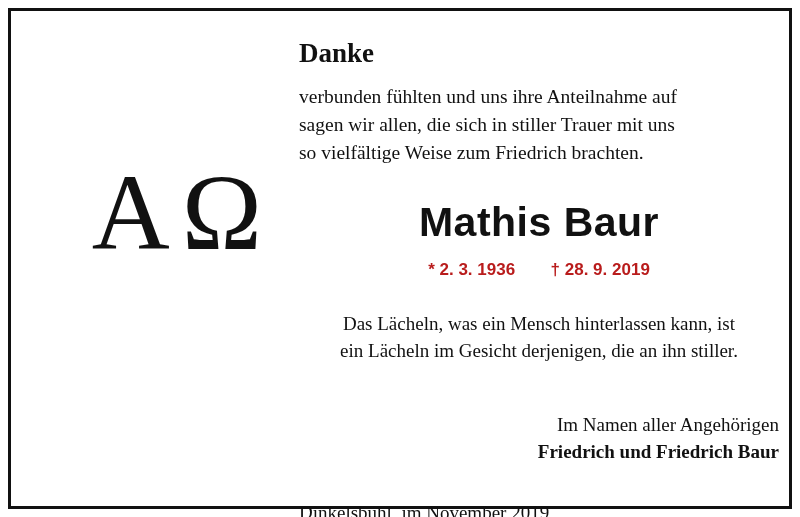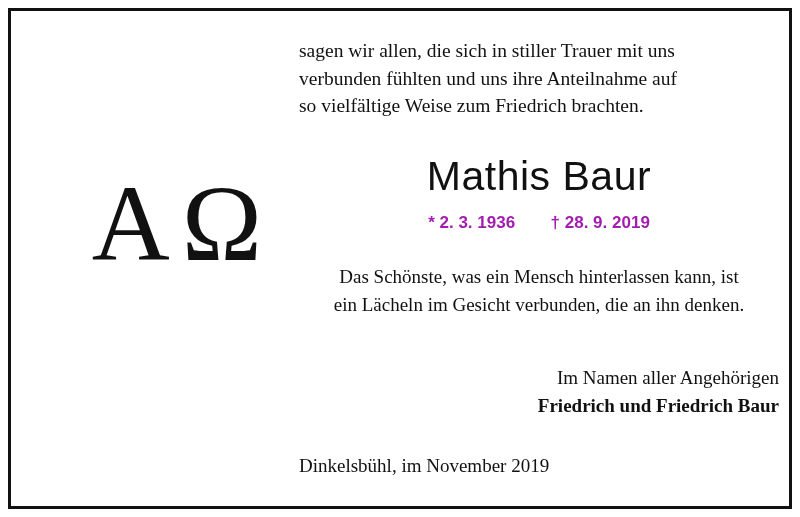--- a/index.html
+++ b/index.html
@@ -28,21 +28,21 @@
     box-sizing: border-box;
   }
   .inner {
     position: absolute;
     left: 0; top: 0; right: 0; bottom: 0;
   }
   
   .symbol {
     position: absolute;
     left: 52px;
-    top: 159px;
+    top: 148px;
     width: 240px;
     text-align: center;
     font-family: "Liberation Serif", serif;
     font-size: 108px;
     line-height: 1.0;
     letter-spacing: 12px;
     color: #111111;
   }
   
   .content {
@@ -63,33 +63,33 @@
     font-family: "Liberation Serif", serif;
     font-size: 19.5px;
     line-height: 1.42;
     color: #111111;
     margin: 0;
   }
   .intro div { white-space: nowrap; }
   .name {
     text-align: center;
     font-family: "Liberation Sans", sans-serif;
-    font-weight: normal;
+    font-weight: bold;
     font-size: 41px;
     line-height: 1.1;
     color: #111111;
     margin: 34px 0 0 0;
     letter-spacing: 0.5px;
   }
   .dates {
     text-align: center;
     font-family: "Liberation Sans", sans-serif;
     font-weight: bold;
     font-size: 17px;
-    color: #a21caf;
+    color: #b91c1c;
     margin: 14px 0 0 0;
   }
   .dates .sep {
     display: inline-block;
     width: 26px;
   }
   .verse {
     text-align: center;
     font-family: "Liberation Serif", serif;
     font-size: 19px;
@@ -123,38 +123,39 @@
 <div class="page">
   <div class="frame">
     <div class="inner">
 
       <div class="symbol">
         <span>ΑΩ</span>
       </div>
 
       <div class="content">
 
+        <div class="danke">Danke</div>
 
         <div class="intro">
+          <div>verbunden fühlten und uns ihre Anteilnahme auf</div>
           <div>sagen wir allen, die sich in stiller Trauer mit uns</div>
-          <div>verbunden fühlten und uns ihre Anteilnahme auf</div>
           <div>so vielfältige Weise zum Friedrich brachten.</div>
         </div>
 
         <div class="name">Mathis Baur</div>
 
         <div class="dates">
           <span>* 2. 3. 1936</span>
           <span class="sep"></span>
           <span>† 28. 9. 2019</span>
         </div>
 
         <div class="verse">
-          <div>Das Schönste, was ein Mensch hinterlassen kann, ist</div>
-          <div>ein Lächeln im Gesicht verbunden, die an ihn denken.</div>
+          <div>Das Lächeln, was ein Mensch hinterlassen kann, ist</div>
+          <div>ein Lächeln im Gesicht derjenigen, die an ihn stiller.</div>
         </div>
 
         <div class="family">
           <div>Im Namen aller Angehörigen</div>
           <div class="bold">Friedrich und Friedrich Baur</div>
         </div>
 
         <div class="place">Dinkelsbühl, im November 2019</div>
 
       </div>

